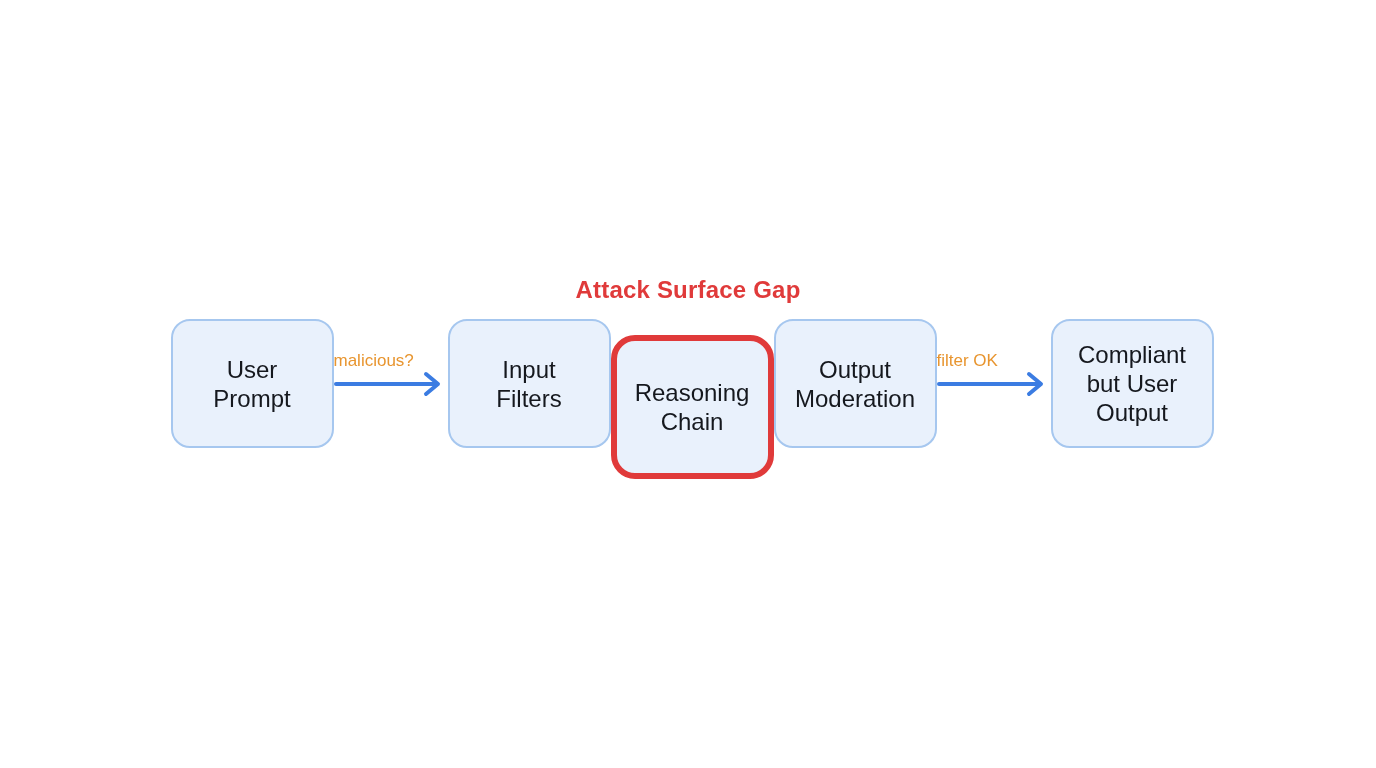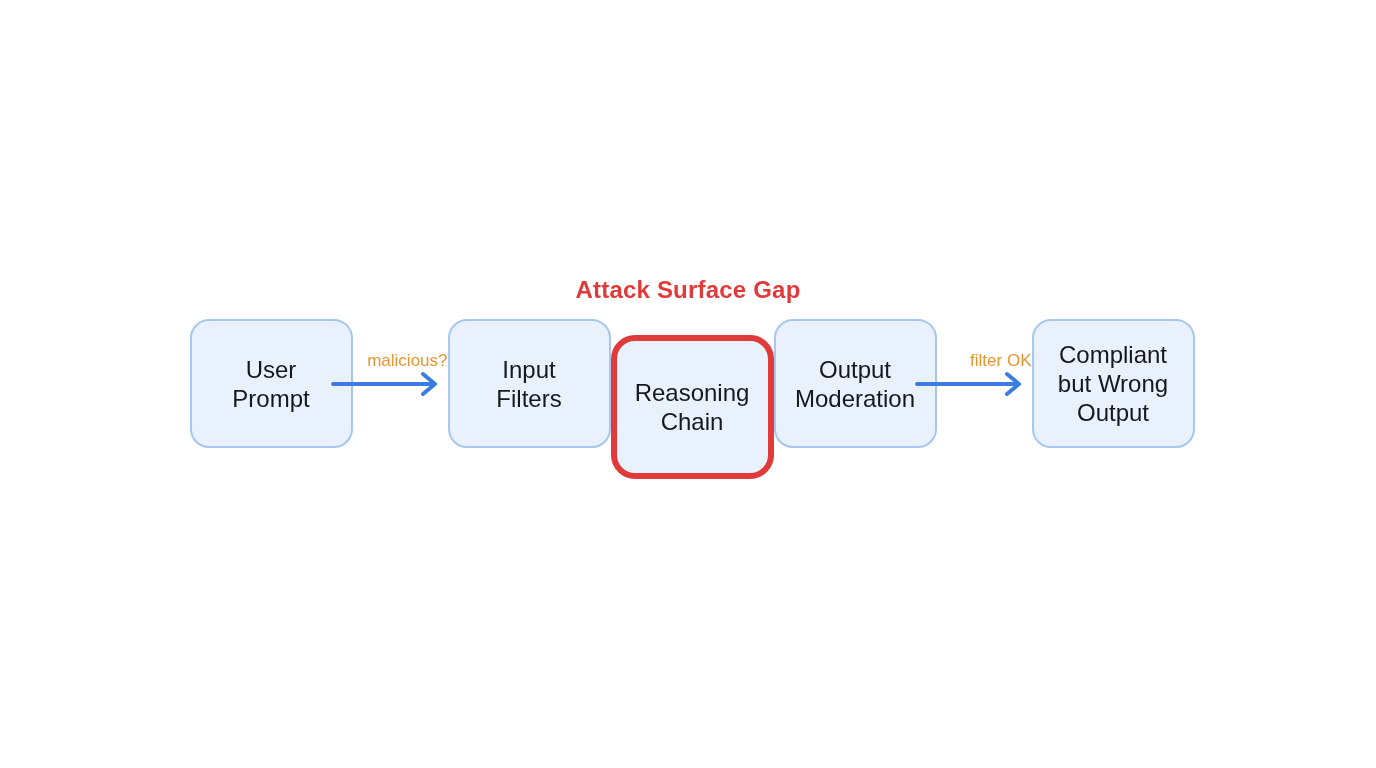--- a/index.html
+++ b/index.html
@@ -54,26 +54,26 @@
     white-space: pre-line;
     flex: 0 0 auto;
   }
   .node.highlight {
     height: 144px;
     border: 6px solid #e03a3a;
     border-radius: 24px;
     margin-top: 46px;
   }
   .connector {
-    width: 95px;
+    width: 114px;
     height: 129px;
     display: flex;
     flex-direction: column;
     justify-content: center;
-    align-items: flex-end;
+    align-items: flex-start;
     flex: 0 0 auto;
     transform: translateY(-10px);
   }
   .edge-label {
     height: 20px;
     line-height: 20px;
     font-size: 17px;
     color: #e8952f;
     white-space: nowrap;
   }
@@ -124,17 +124,17 @@
 
     <div class="connector">
       <span class="edge-label">filter OK</span>
       <svg class="edge-arrow" viewBox="0 0 117 26">
         <line x1="2" y1="13" x2="102" y2="13"></line>
         <polyline points="92,3 104,13 92,23"></polyline>
       </svg>
     </div>
 
     <div class="node">Compliant
-but Wrong
+but User
 Output</div>
 
   </div>
 </div>
 
 </body></html>

